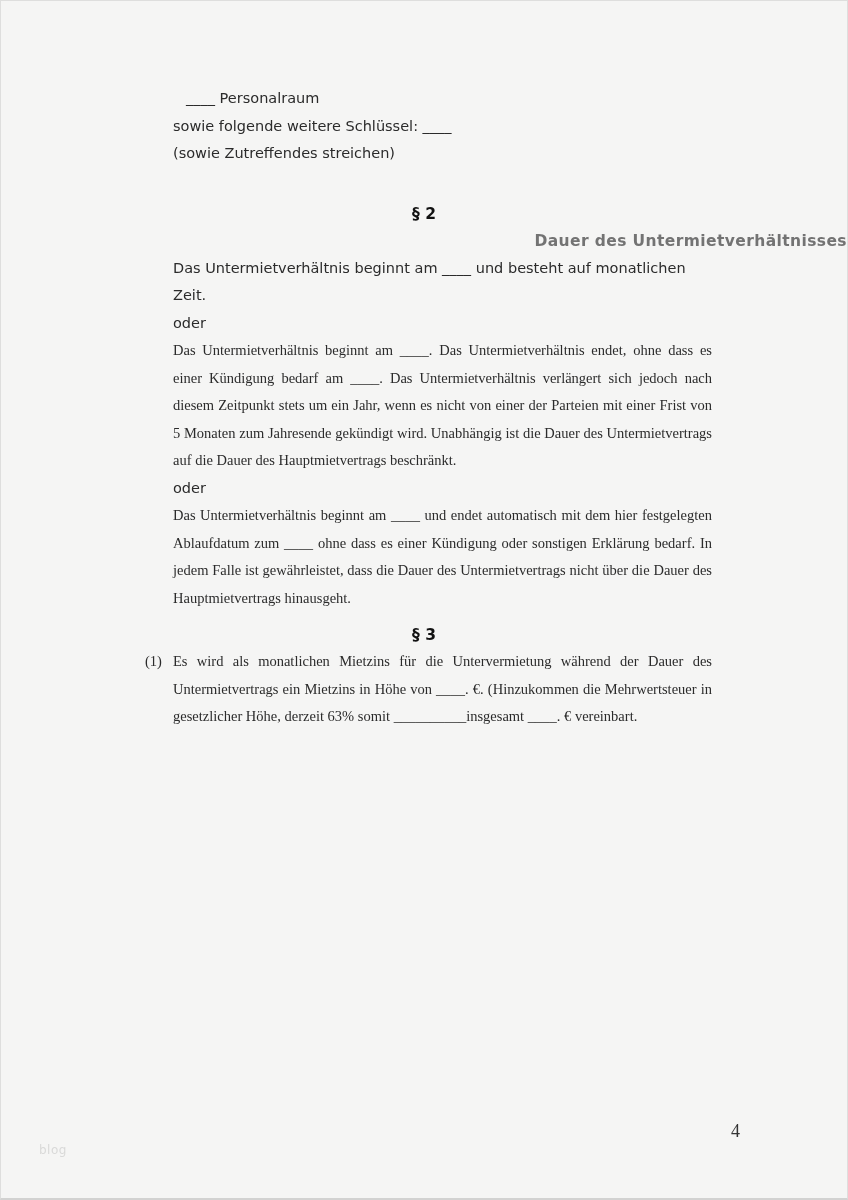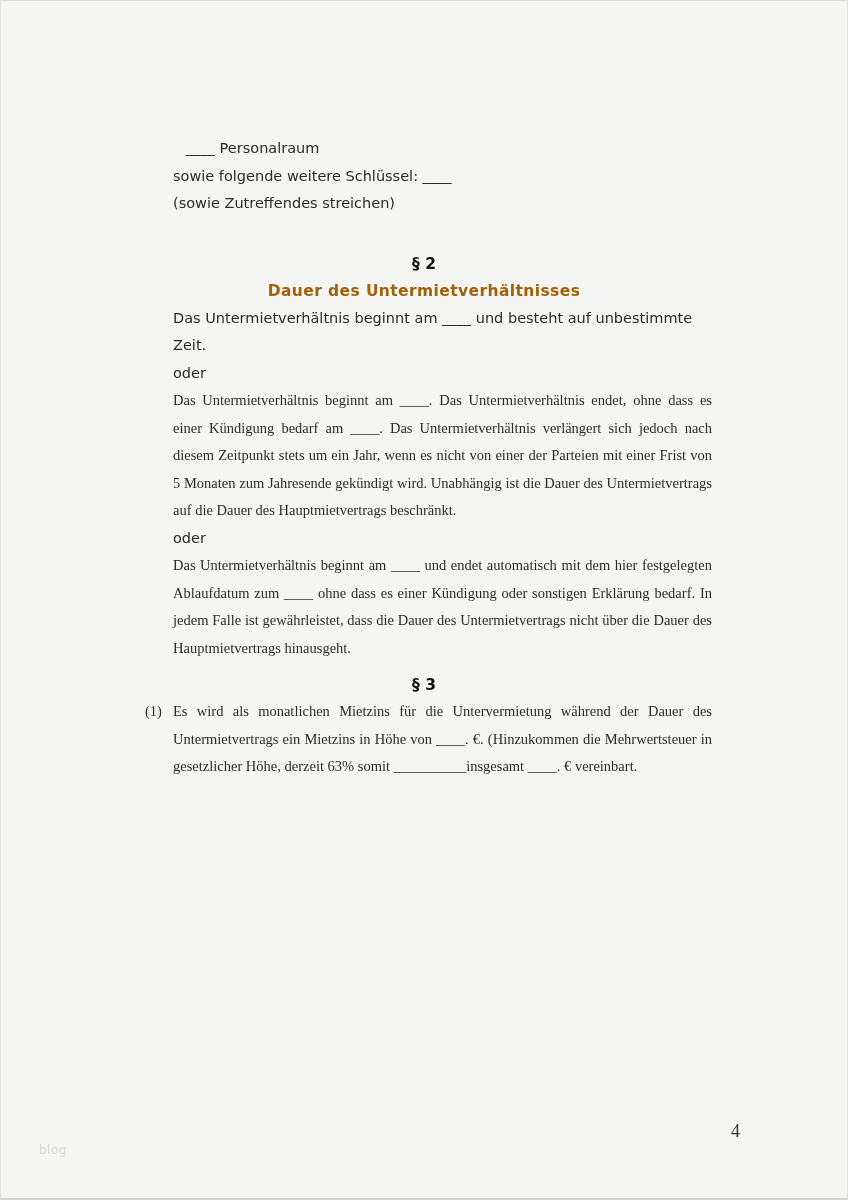--- a/index.html
+++ b/index.html
@@ -14,35 +14,34 @@
     box-sizing: border-box;
     background: #f5f5f4;
     border: 1px solid #dededd;
     border-bottom: 2px solid #d2d2d1;
     font-family: "DejaVu Sans", sans-serif;
     color: #2b2b2b;
     overflow: hidden;
   }
   .content {
     box-sizing: border-box;
-    padding: 117px 135px 0 172px;
+    padding: 84px 135px 0 172px;
     font-size: 14.5px;
     line-height: 27.5px;
-    margin-top: 17px;
   }
   .content p { margin: 0; }
 
   .keys p { margin-left: 13px; }
 
   .mt-sowie      { margin-top: 32px; }
   .heading-block { margin-top: 33px; margin-left: -172px; margin-right: -135px;
                    text-align: center; line-height: 27px; }
   .heading-block .sec-num   { font-weight: bold; font-size: 15.5px; color: #111; }
-  .heading-block .sec-title { font-weight: bold; font-size: 15.5px; color: #a16207;
-                              letter-spacing: 0.4px; }
+  .heading-block .sec-title { font-weight: bold; font-size: 15.5px; color: #737373;
+                              letter-spacing: 0.4px; text-align: right; }
   .heading-block-3 { margin-top: 11px; line-height: 25px; }
 
   .mt-note  { margin-top: 30px; }
   .mt-alt1  { margin-top: 7px; }
   .mt-oder1 { margin-top: 9px; }
   .mt-alt2  { margin-top: 8px; }
   .mt-oder2 { margin-top: 9px; }
   .mt-alt3  { margin-top: 7px; }
   .mt-item1 { margin-top: 1px; }
 
@@ -84,21 +83,21 @@
 
     <p class="mt-sowie">sowie folgende weitere Schlüssel: ____</p>
     <p>(sowie Zutreffendes streichen)</p>
 
     <div class="heading-block">
       <p class="sec-num">§ 2</p>
       <p class="sec-title">Dauer des Untermietverhältnisses</p>
     </div>
 
 
-    <p class="mt-alt1">Das Untermietverhältnis beginnt am ____ und besteht auf unbestimmte Zeit.</p>
+    <p class="mt-alt1">Das Untermietverhältnis beginnt am ____ und besteht auf monatlichen Zeit.</p>
 
     <p class="mt-oder1">oder</p>
 
     <p class="mt-alt2 just">Das Untermietverhältnis beginnt am ____. Das Untermietverhältnis endet, ohne dass es einer Kündigung bedarf am ____. Das Untermietverhältnis verlängert sich jedoch nach diesem Zeitpunkt stets um ein Jahr, wenn es nicht von einer der Parteien mit einer Frist von 5 Monaten zum Jahresende gekündigt wird. Unabhängig ist die Dauer des Untermietvertrags auf die Dauer des Hauptmietvertrags beschränkt.</p>
 
     <p class="mt-oder2">oder</p>
 
     <p class="mt-alt3 just">Das Untermietverhältnis beginnt am ____ und endet automatisch mit dem hier festgelegten Ablaufdatum zum ____ ohne dass es einer Kündigung oder sonstigen Erklärung bedarf. In jedem Falle ist gewährleistet, dass die Dauer des Untermietvertrags nicht über die Dauer des Hauptmietvertrags hinausgeht.</p>
 
     <div class="heading-block heading-block-3">

